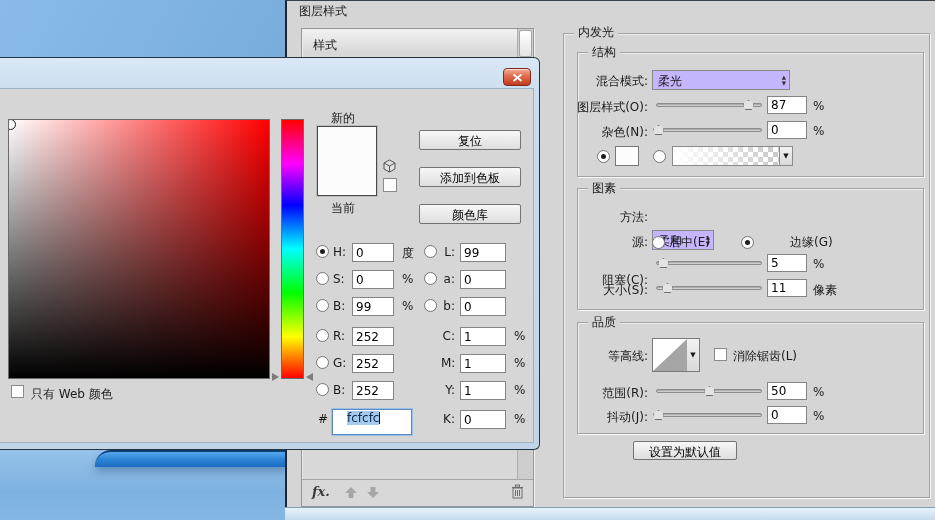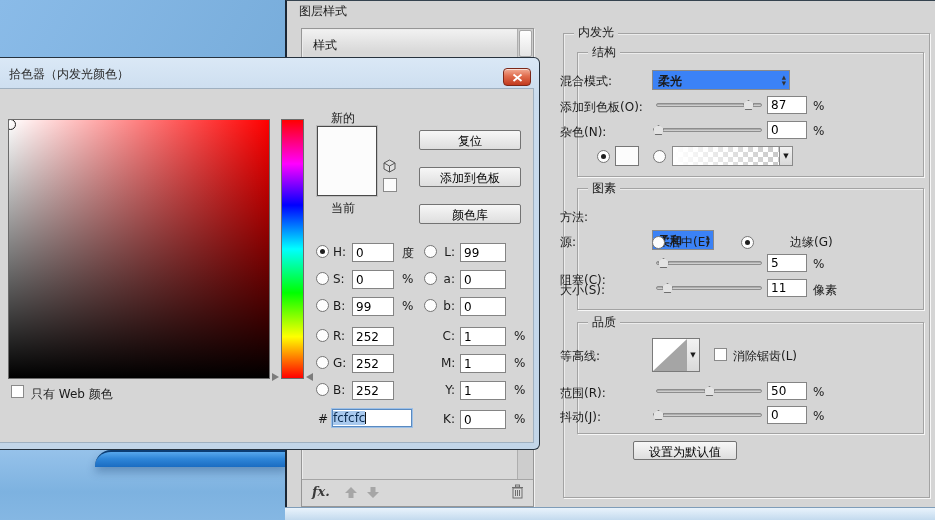--- a/index.html
+++ b/index.html
@@ -30,26 +30,26 @@
   .styles-hdr{position:absolute;left:11px;top:8px;}
   .v-scroll{position:absolute;right:0;top:0;width:16px;bottom:26px;background:#cdcdcd;border-left:1px solid #aeaeae;box-sizing:border-box;}
   .v-thumb{position:absolute;left:1px;top:1px;width:13px;height:27px;border-radius:2px;
       background:linear-gradient(#ffffff,#e4e4e4);border:1px solid #a6a6a6;box-sizing:border-box;}
   .styles-footer{position:absolute;left:0;right:0;bottom:0;height:26px;border-top:1px solid #a5a5a5;background:#d8d8d8;}
   .fx-label{position:absolute;left:10px;top:4px;font-style:italic;font-weight:bold;
       font-family:"DejaVu Serif","Liberation Serif",serif;font-size:13px;color:#3a3a3a;}
   .foot-ic{position:absolute;top:6px;}
 
   
-  .rl{position:absolute;width:88px;white-space:nowrap;}
+  .rl{position:absolute;width:88px;text-align:right;white-space:nowrap;}
   .fset{position:absolute;border:1px solid #a3a3a3;box-shadow:1px 1px 0 rgba(255,255,255,.8), inset 1px 1px 0 rgba(255,255,255,.55);box-sizing:border-box;}
   .fset-lbl{position:absolute;background:#d5d5d5;padding:0 4px;line-height:13px;}
   .field{position:absolute;background:#fff;border:1px solid #848484;box-sizing:border-box;
       font-family:"DejaVu Sans","Liberation Sans",sans-serif;font-size:12px;padding:0 3px;height:18px;}
-  .dd{position:absolute;background:#3b82f6;border:1px solid #8a8a8a;box-sizing:border-box;height:20px;font-weight:bold;}
+  .dd{position:absolute;background:#c4b5fd;border:1px solid #8a8a8a;box-sizing:border-box;height:20px;}
   .dd .txt{position:absolute;left:5px;top:2px;white-space:nowrap;}
   .spin{position:absolute;right:3px;top:3px;font-size:5.5px;line-height:6px;color:#333;text-align:center;}
   .radio{position:absolute;width:13px;height:13px;border-radius:50%;background:#fdfdfd;border:1px solid #757575;box-sizing:border-box;}
   .radio.sel::after{content:'';position:absolute;left:3px;top:3px;width:5px;height:5px;border-radius:50%;background:#1e1e1e;}
   .checkbox{position:absolute;width:13px;height:13px;background:#fff;border:1px solid #8a8a8a;box-sizing:border-box;}
   .track{position:absolute;width:106px;height:4px;background:linear-gradient(#9c9c9c,#dedede);
       border:1px solid #8d8d8d;border-radius:2px;box-sizing:border-box;}
   .thumb{position:absolute;width:11px;height:10px;background:#e3e3e3;border:1px solid #6e6e6e;box-sizing:border-box;
       clip-path:polygon(50% 0,100% 38%,80% 100%,20% 100%,0 38%);}
   .btn{position:absolute;background:linear-gradient(#f7f7f7,#dedede);border:1px solid #737373;border-radius:2px;
@@ -78,22 +78,22 @@
   .hue-bar{position:absolute;left:281px;top:61px;width:23px;height:260px;border:1px solid #6b6b6b;box-sizing:border-box;
       background:linear-gradient(180deg,#f00 0%,#f0f 17%,#00f 33%,#0ff 50%,#0f0 67%,#ff0 84%,#f00 100%);}
   .hue-arrow-l{position:absolute;left:272px;top:315px;width:0;height:0;
       border-top:4px solid transparent;border-bottom:4px solid transparent;border-left:7px solid #7c7c7c;}
   .hue-arrow-r{position:absolute;left:306px;top:315px;width:0;height:0;
       border-top:4px solid transparent;border-bottom:4px solid transparent;border-right:7px solid #7c7c7c;}
   .swatch{position:absolute;left:317px;top:68px;width:60px;height:70px;background:#fcfcfc;
       border:1px solid #4a4a4a;box-shadow:0 0 0 1px #bdbdbd;box-sizing:border-box;}
   .gamut-sq{position:absolute;left:383px;top:120px;width:14px;height:14px;background:#fcfcfc;border:1px solid #8a8a8a;box-sizing:border-box;}
   .pick-btn{left:419px;width:102px;height:20px;}
-  .hex-input{position:absolute;left:332px;top:351px;width:80px;height:18px;background:#fff;
-      border:1px solid #5a8ac0;box-shadow:0 0 0 1px #9cc0e8;box-sizing:border-box;padding:1px 0;}
+  .hex-input{position:absolute;left:332px;top:351px;width:80px;height:26px;background:#fff;
+      border:1px solid #5a8ac0;box-shadow:0 0 0 1px #9cc0e8;box-sizing:border-box;padding:1px 14px;}
   .hex-sel{background:#a8c9ee;color:#0b2b4e;}
   .caret{display:inline-block;width:1px;height:12px;background:#111;vertical-align:-2px;}
 </style>
 </head>
 <body>
 
 <div id="app">
 
   <div class="abs desktop-top"></div>
   <div class="abs desktop-bottom"></div>
@@ -139,21 +139,21 @@
 
   <div class="abs fset" style="left:577px;top:52px;width:347px;height:125px;"></div>
   <div class="abs fset-lbl" style="left:588px;top:46px;">结构</div>
 
   <div class="abs rl" style="left:560px;top:73px;">混合模式:</div>
   <div class="abs dd" style="left:652px;top:70px;width:138px;">
     <span class="txt">柔光</span>
     <span class="spin">▲<br>▼</span>
   </div>
 
-  <div class="abs rl" style="left:560px;top:99px;">添加到色板(O):</div>
+  <div class="abs rl" style="left:560px;top:99px;">图层样式(O):</div>
   <div class="abs track" style="left:656px;top:103px;"></div>
   <div class="abs thumb" style="left:743px;top:100px;"></div>
   <input class="field" style="left: 767px; top: 96px; width: 40px;" value="87">
   <div class="abs" style="left:813px;top:99px;">%</div>
 
   <div class="abs rl" style="left:560px;top:124px;">杂色(N):</div>
   <div class="abs track" style="left:656px;top:128px;"></div>
   <div class="abs thumb" style="left:653px;top:125px;"></div>
   <input class="field" style="left: 767px; top: 121px; width: 40px;" value="0">
   <div class="abs" style="left:813px;top:124px;">%</div>
@@ -212,21 +212,20 @@
 
   <div class="abs rl" style="left:560px;top:409px;">抖动(J):</div>
   <div class="abs track" style="left:656px;top:413px;"></div>
   <div class="abs thumb" style="left:653px;top:410px;"></div>
   <input class="field" style="left: 767px; top: 406px; width: 40px;" value="0">
   <div class="abs" style="left:813px;top:409px;">%</div>
 
   <button class="btn" style="left:633px;top:441px;width:104px;height:19px;">设置为默认值</button>
 
   <div class="abs picker">
-    <div class="picker-title">拾色器（内发光颜色）</div>
     <div class="close-btn">
       <svg width="11" height="10" style="margin-top:4px;">
           <path d="M1.5 1.5 L9.5 8 M9.5 1.5 L1.5 8" stroke="#fff" stroke-width="1.8" fill="none"></path>
         </svg>
     </div>
     <div class="picker-content"></div>
 
     <div class="sv-square">
       <div class="sv-marker"></div>
     </div>

